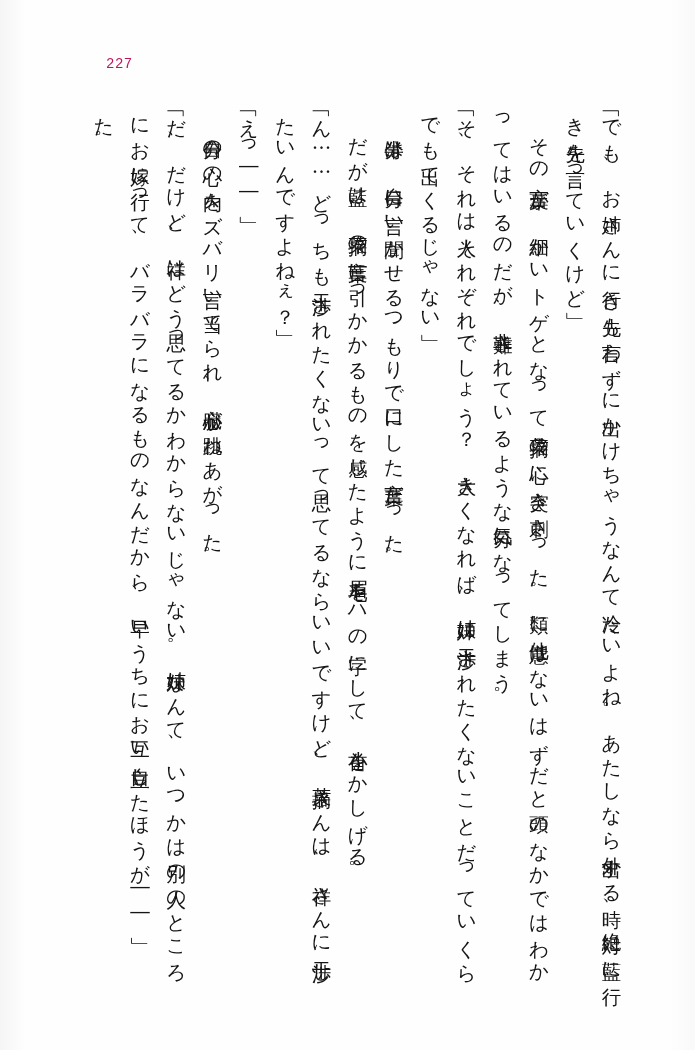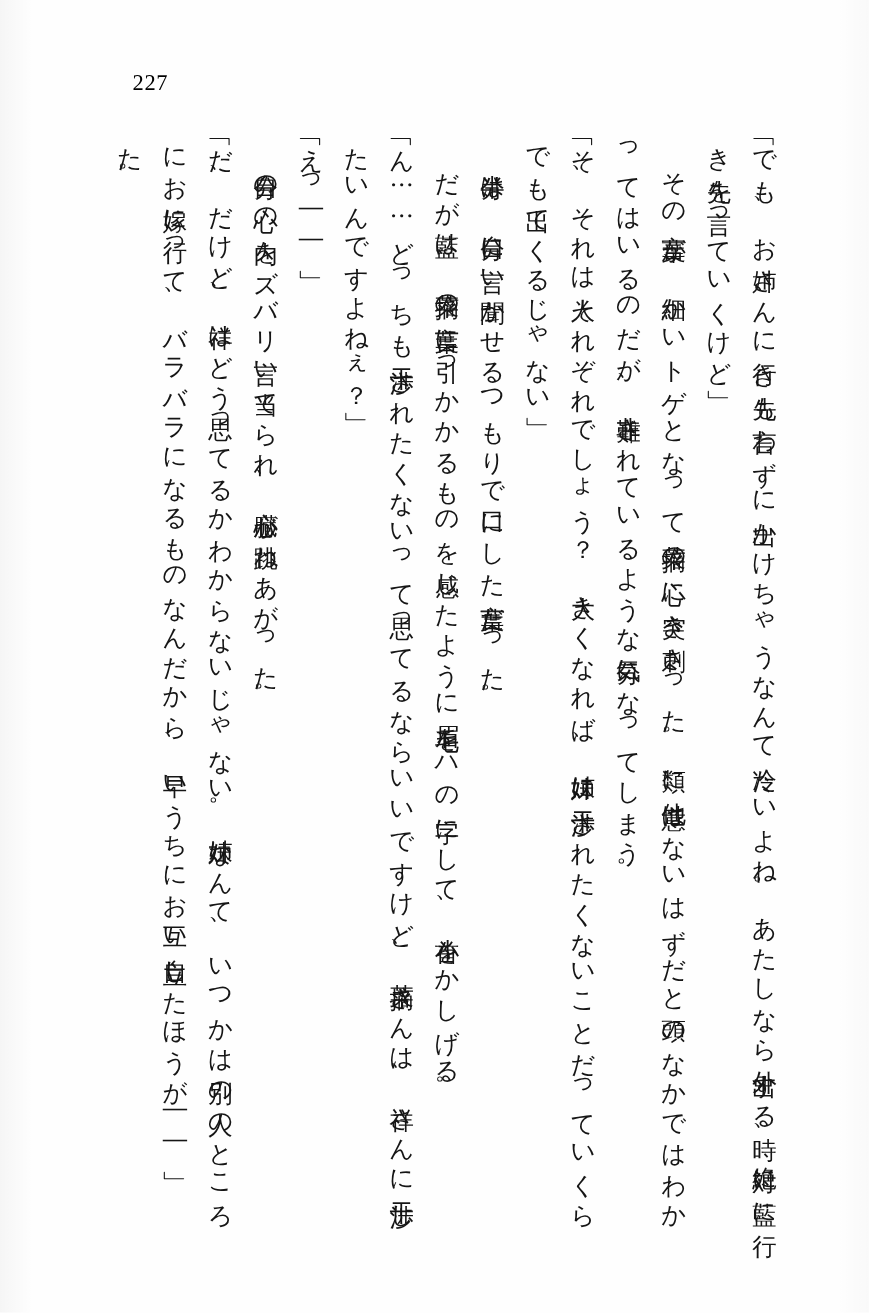--- a/index.html
+++ b/index.html
@@ -20,24 +20,24 @@
     position: absolute;
     inset: 0;
     background: #fefefe;
   }
 
   
   .page-number {
     position: absolute;
     top: 56px;
     left: 106px;
-    font-size: 18px;
+    font-size: 14px;
     letter-spacing: 0.5px;
-    color: #000000;
-    font-family: Liberation Serif, serif;
+    color: #be185d;
+    font-family: Liberation Mono, monospace;
   }
 
   
   .body-text {
     position: absolute;
     top: 104px;
     right: 66px;
     height: 870px;
     writing-mode: vertical-rl;
     -webkit-writing-mode: vertical-rl;

